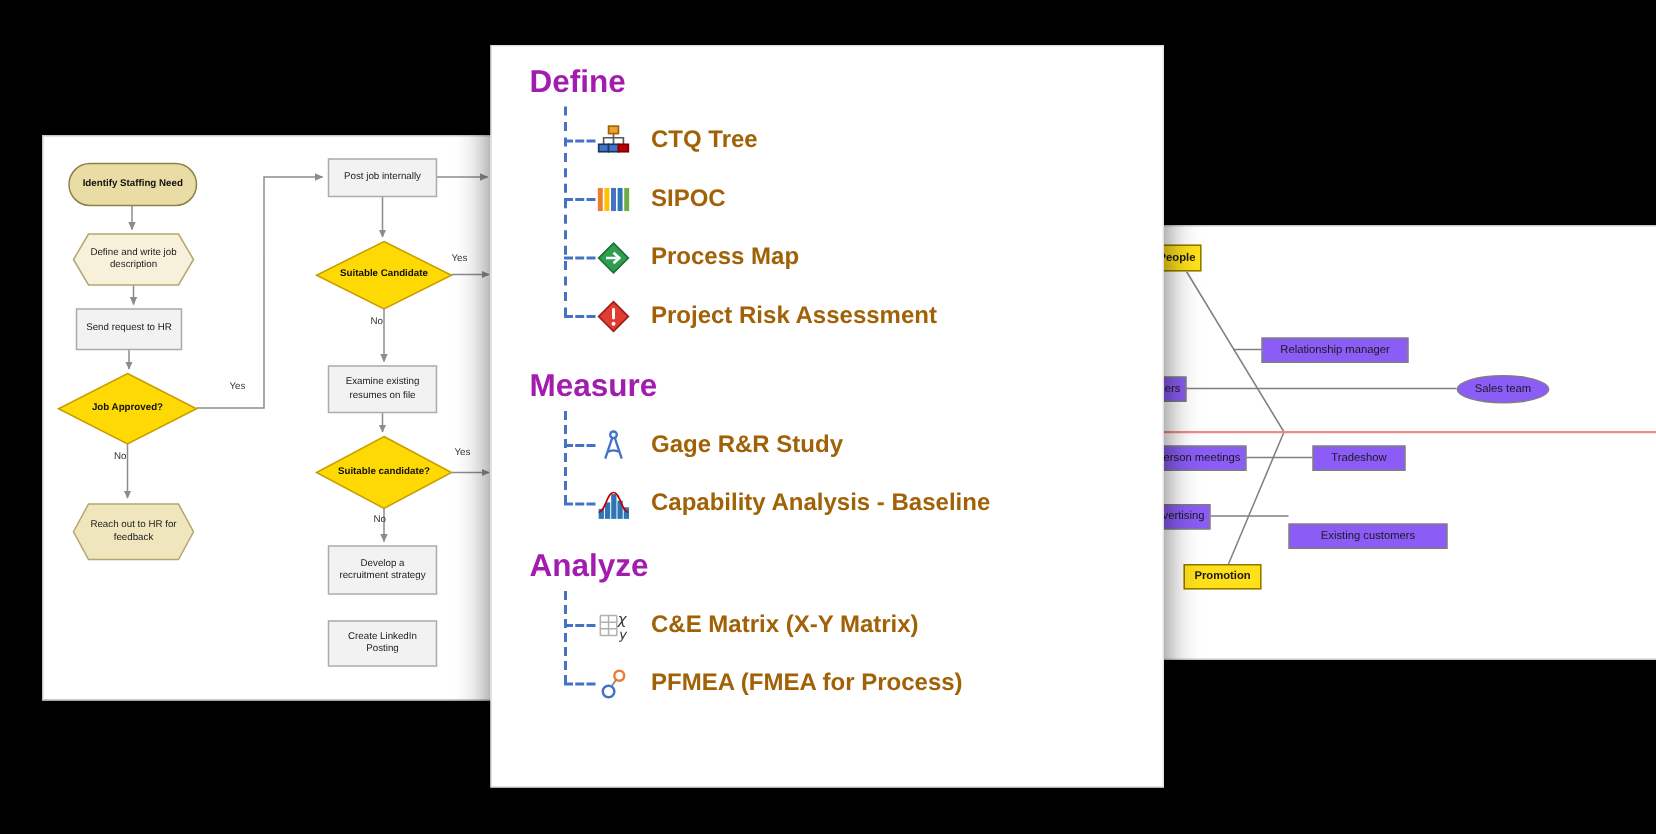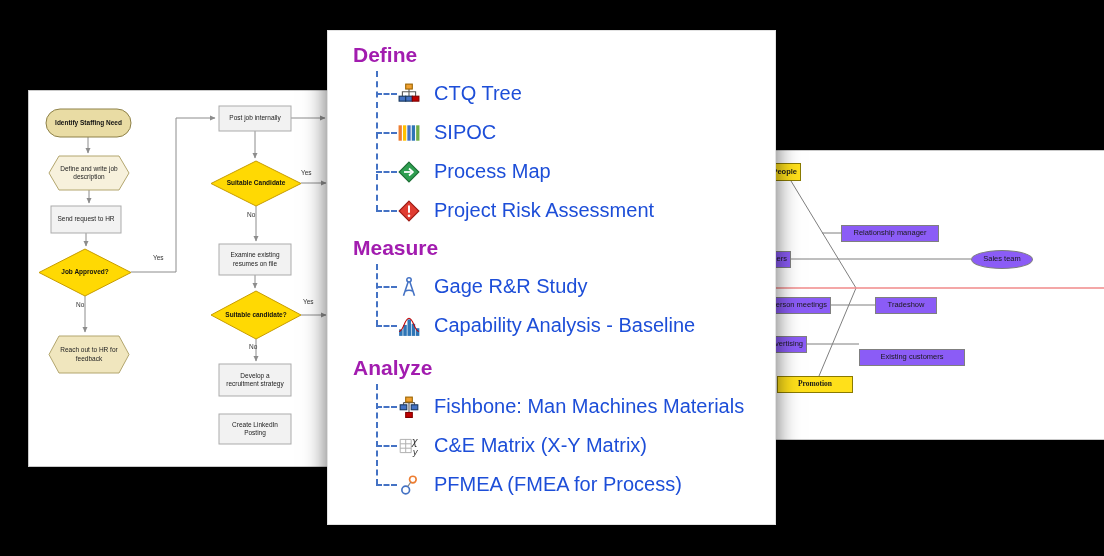--- a/index.html
+++ b/index.html
@@ -21,59 +21,59 @@
   
   #panel-toolbox{
     left:327px;top:30px;width:449px;height:495px;z-index:2;
     border:1px solid #e2e2e2;box-shadow:0 0 22px rgba(0,0,0,.6);
     padding-top:12px;
   }
   .tool-heading{
     font-size:21px;line-height:24px;font-weight:bold;color:#a21caf;
     margin:0 0 7px 25px;
   }
-  .tool-heading.mt1{margin-top:6px;}
+  .tool-heading.mt1{margin-top:16px;}
   .tool-heading.mt2{margin-top:11px;}
   .tool-items{position:relative;}
   .tool-items::before{
     content:"";position:absolute;left:48px;top:-3px;bottom:19.5px;
     border-left:2px dashed #4472C4;
   }
   .tool-item{
     height:39px;display:flex;align-items:center;position:relative;
     padding-left:70px;cursor:default;
   }
   .tool-item::before{
     content:"";position:absolute;left:48px;top:19px;width:21px;
     border-top:2px dashed #4472C4;
   }
   .tool-icon{width:22px;height:22px;flex:none;margin-right:14px;display:inline-flex;}
   .tool-icon svg{width:22px;height:22px;}
-  .tool-label{font-size:20px;font-weight:400;color:#1d4ed8;white-space:nowrap;}
+  .tool-label{font-size:16px;font-weight:700;color:#a16207;white-space:nowrap;}
   
   #panel-fishbone{left:740px;top:150px;width:380px;height:290px;z-index:1;border:1px solid #c9c9c9;}
   #panel-fishbone svg{position:absolute;left:0;top:0;}
   .fb-box{
     position:absolute;border:1px solid #7f7f7f;background:#8b5cf6;
     font-size:7.5px;color:#1a1a1a;display:flex;align-items:center;justify-content:center;
     box-sizing:border-box;text-align:center;line-height:1.1;white-space:nowrap;overflow:hidden;
   }
   .fb-right{justify-content:flex-end;padding-right:3px;}
   .fb-yellow{background:#FFE01A;font-weight:bold;border-color:#8a7a00;}
   .fb-oval{border-radius:50%;}
   
   #fb-people{left:8px;top:12px;width:52px;height:18px;}
   #fb-rm{left:100px;top:74px;width:98px;height:17px;}
   #fb-customers{left:0;top:100px;width:50px;height:17px;}
   #fb-sales{left:230px;top:99px;width:62px;height:19px;}
   #fb-meetings{left:10px;top:146px;width:80px;height:17px;}
   #fb-tradeshow{left:134px;top:146px;width:62px;height:17px;}
   #fb-advertising{left:10px;top:185px;width:56px;height:17px;}
   #fb-existing{left:118px;top:185px;width:106px;height:17px;margin-top:13px;}
-  #fb-promotion{left:36px;top:225px;width:76px;height:17px;font-family:Liberation Serif, serif;}
+  #fb-promotion{left:48px;top:225px;width:52px;height:17px;}
   
   #fc-identify{left:17px;top:18px;width:85px;height:28px;}
   #fc-define{left:20px;top:65px;width:80px;height:34px;}
   #fc-send{left:22px;top:115px;width:70px;height:27px;}
   #fc-approved{left:10px;top:158px;width:92px;height:47px;}
   #fc-reach{left:20px;top:245px;width:80px;height:37px;}
   #fc-post{left:190px;top:15px;width:72px;height:25px;}
   #fc-suit1{left:182px;top:70px;width:90px;height:45px;}
   #fc-examine{left:190px;top:153px;width:72px;height:31px;}
   #fc-suit2{left:182px;top:200px;width:90px;height:48px;}
@@ -246,34 +246,20 @@
       </span>
       <span class="tool-label">Capability Analysis - Baseline</span>
     </div>
   </div>
 
   <h2 class="tool-heading mt2">Analyze</h2>
   <div class="tool-items">
     <div class="tool-item">
       <span class="tool-icon">
         <svg viewBox="0 0 20 20">
-          <g stroke="#595959" stroke-width="1" fill="none">
-              <path d="M5 6 H15 M5 6 V8 M15 6 V8 M10 5.5 V15"></path>
-            </g>
-          <rect x="7" y="1" width="6" height="4.5" fill="#F0A030" stroke="#9C6500"></rect>
-          <rect x="2" y="8" width="6" height="4.5" fill="#4472C4" stroke="#17375E"></rect>
-          <rect x="12" y="8" width="6" height="4.5" fill="#4472C4" stroke="#17375E"></rect>
-          <rect x="7" y="15" width="6" height="4.5" fill="#C00000" stroke="#7F0000"></rect>
-        </svg>
-      </span>
-      <span class="tool-label">Fishbone: Man Machines Materials</span>
-    </div>
-    <div class="tool-item">
-      <span class="tool-icon">
-        <svg viewBox="0 0 20 20">
           <g stroke="#B0B0B0" stroke-width="0.9" fill="none">
             <path d="M2 4 H12 M2 8 H12 M2 12 H12 M2 16 H12 M2 4 V16 M7 4 V16 M12 4 V16"></path>
           </g>
           <text x="12.5" y="9" font-size="9" font-style="italic" fill="#333" font-family="DejaVu Sans, sans-serif">χ</text>
           <text x="13.5" y="18" font-size="8" font-style="italic" fill="#333" font-family="DejaVu Sans, sans-serif">y</text>
         </svg>
       </span>
       <span class="tool-label">C&amp;E Matrix (X-Y Matrix)</span>
     </div>
     <div class="tool-item">

